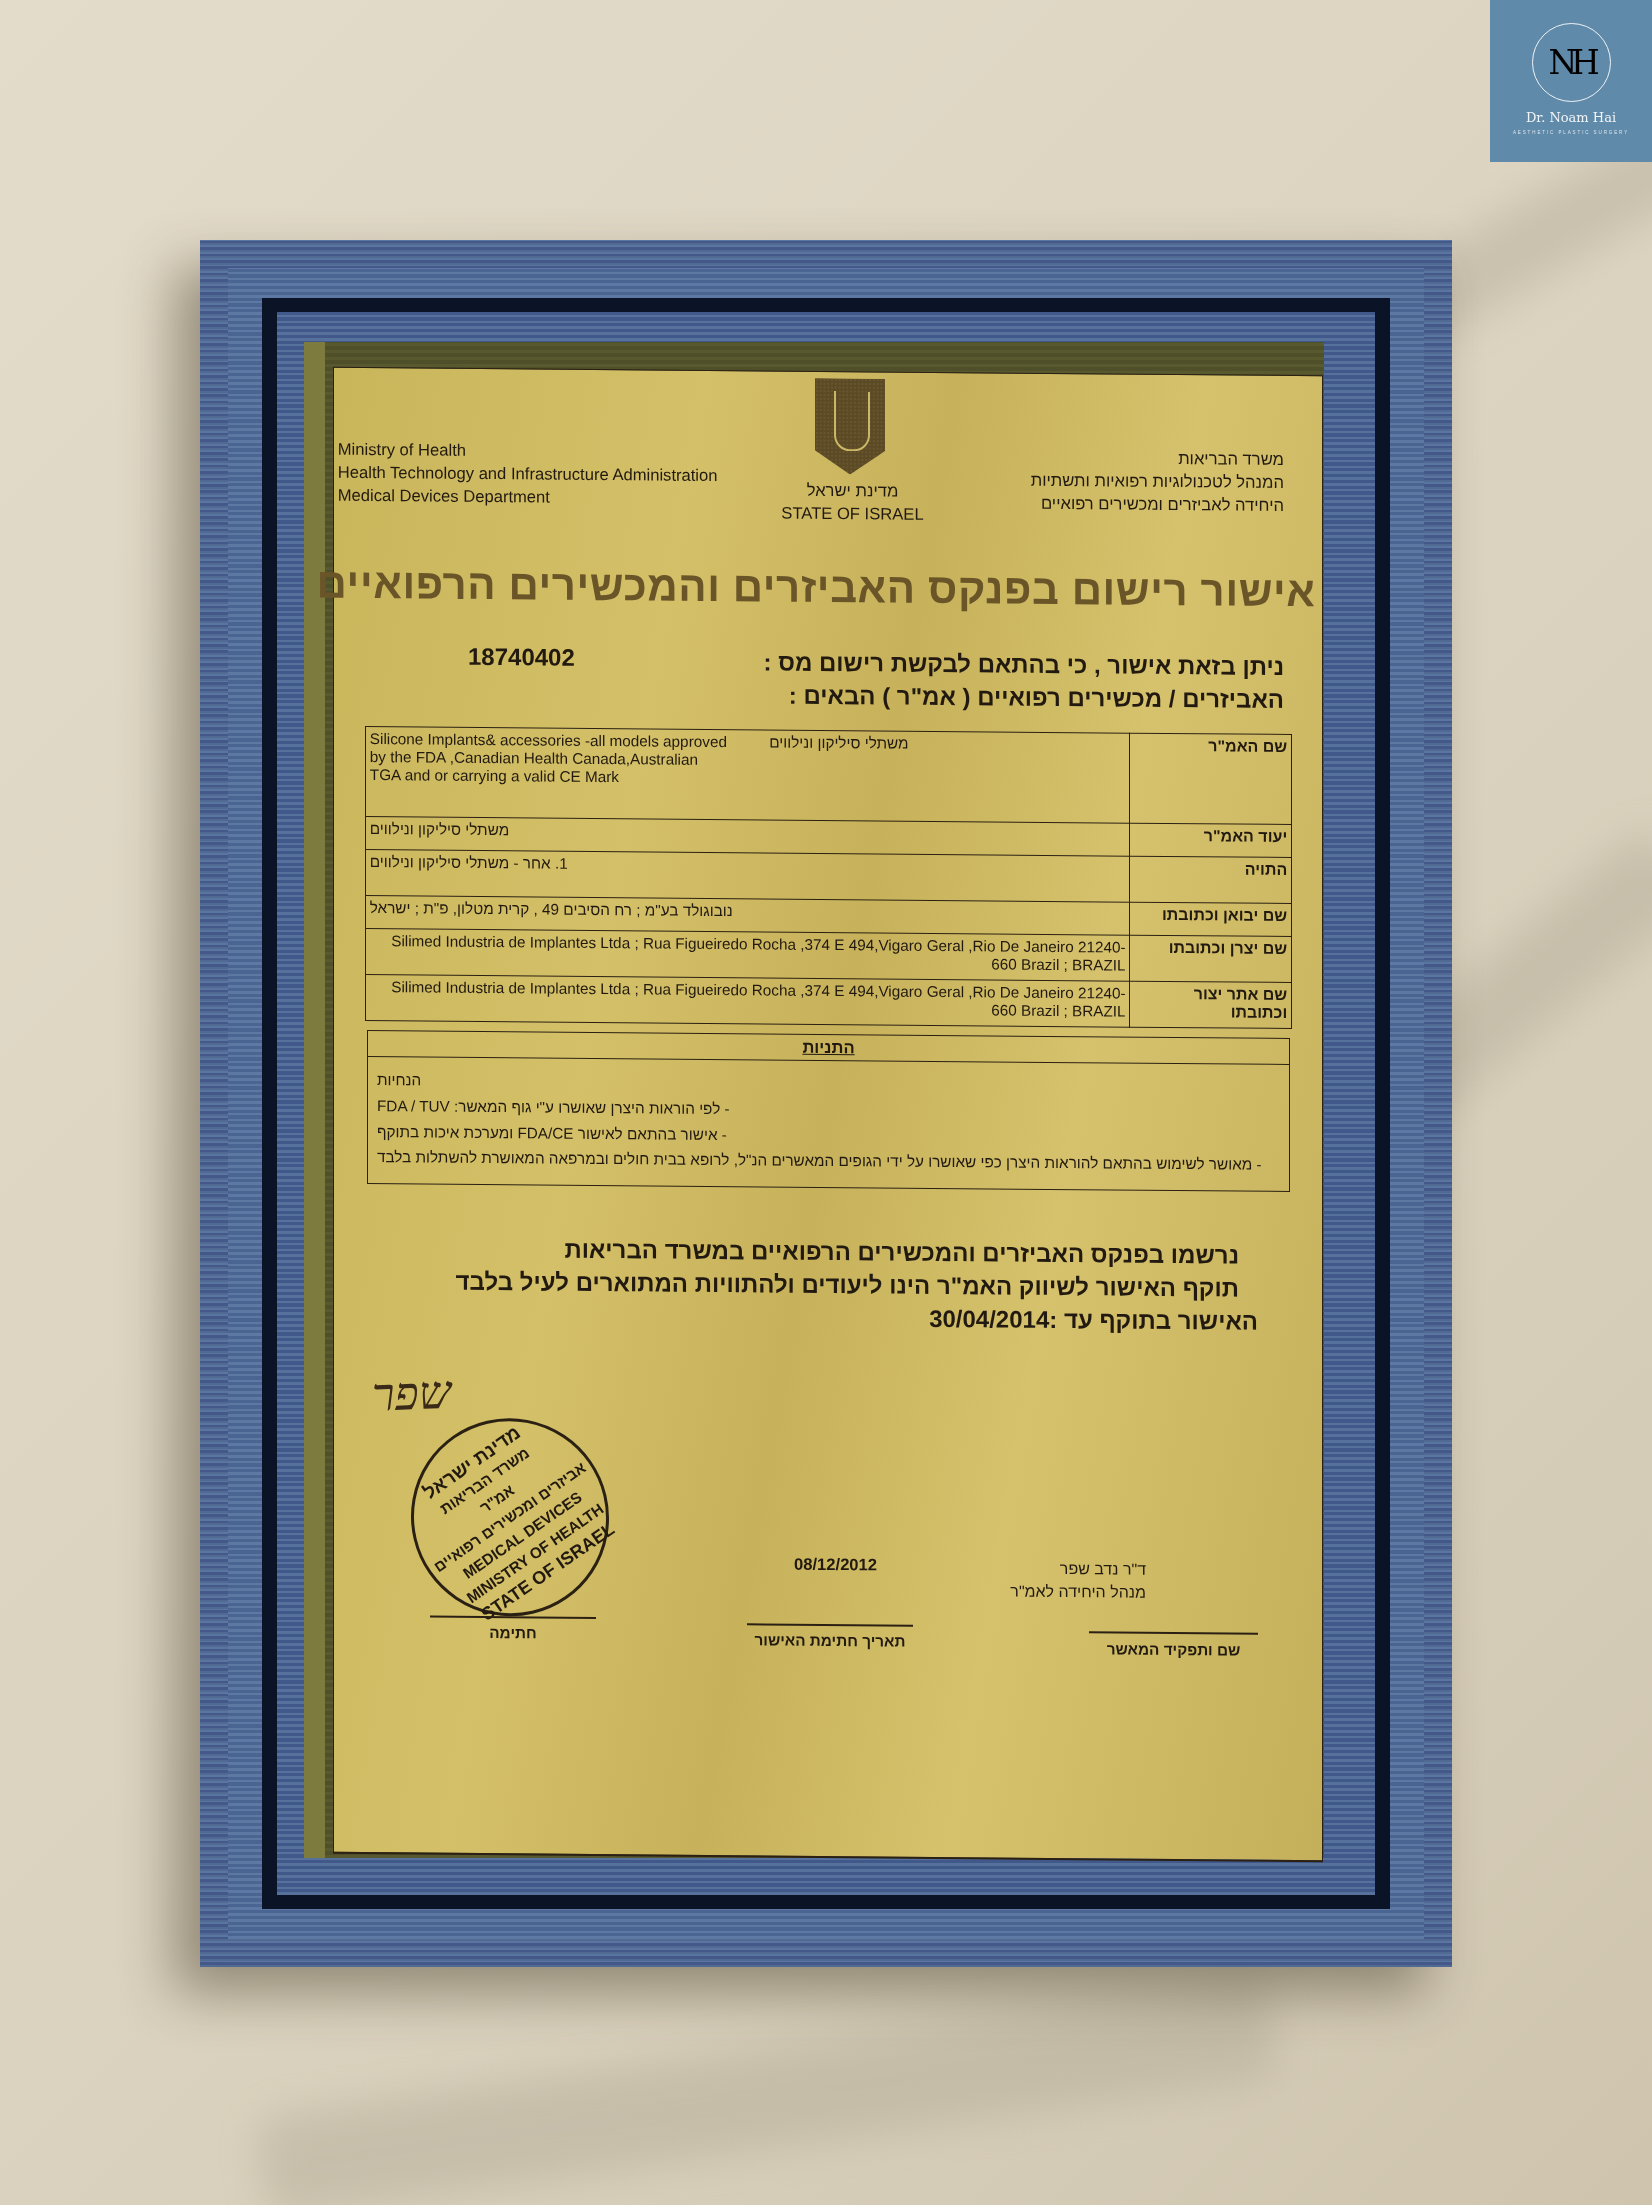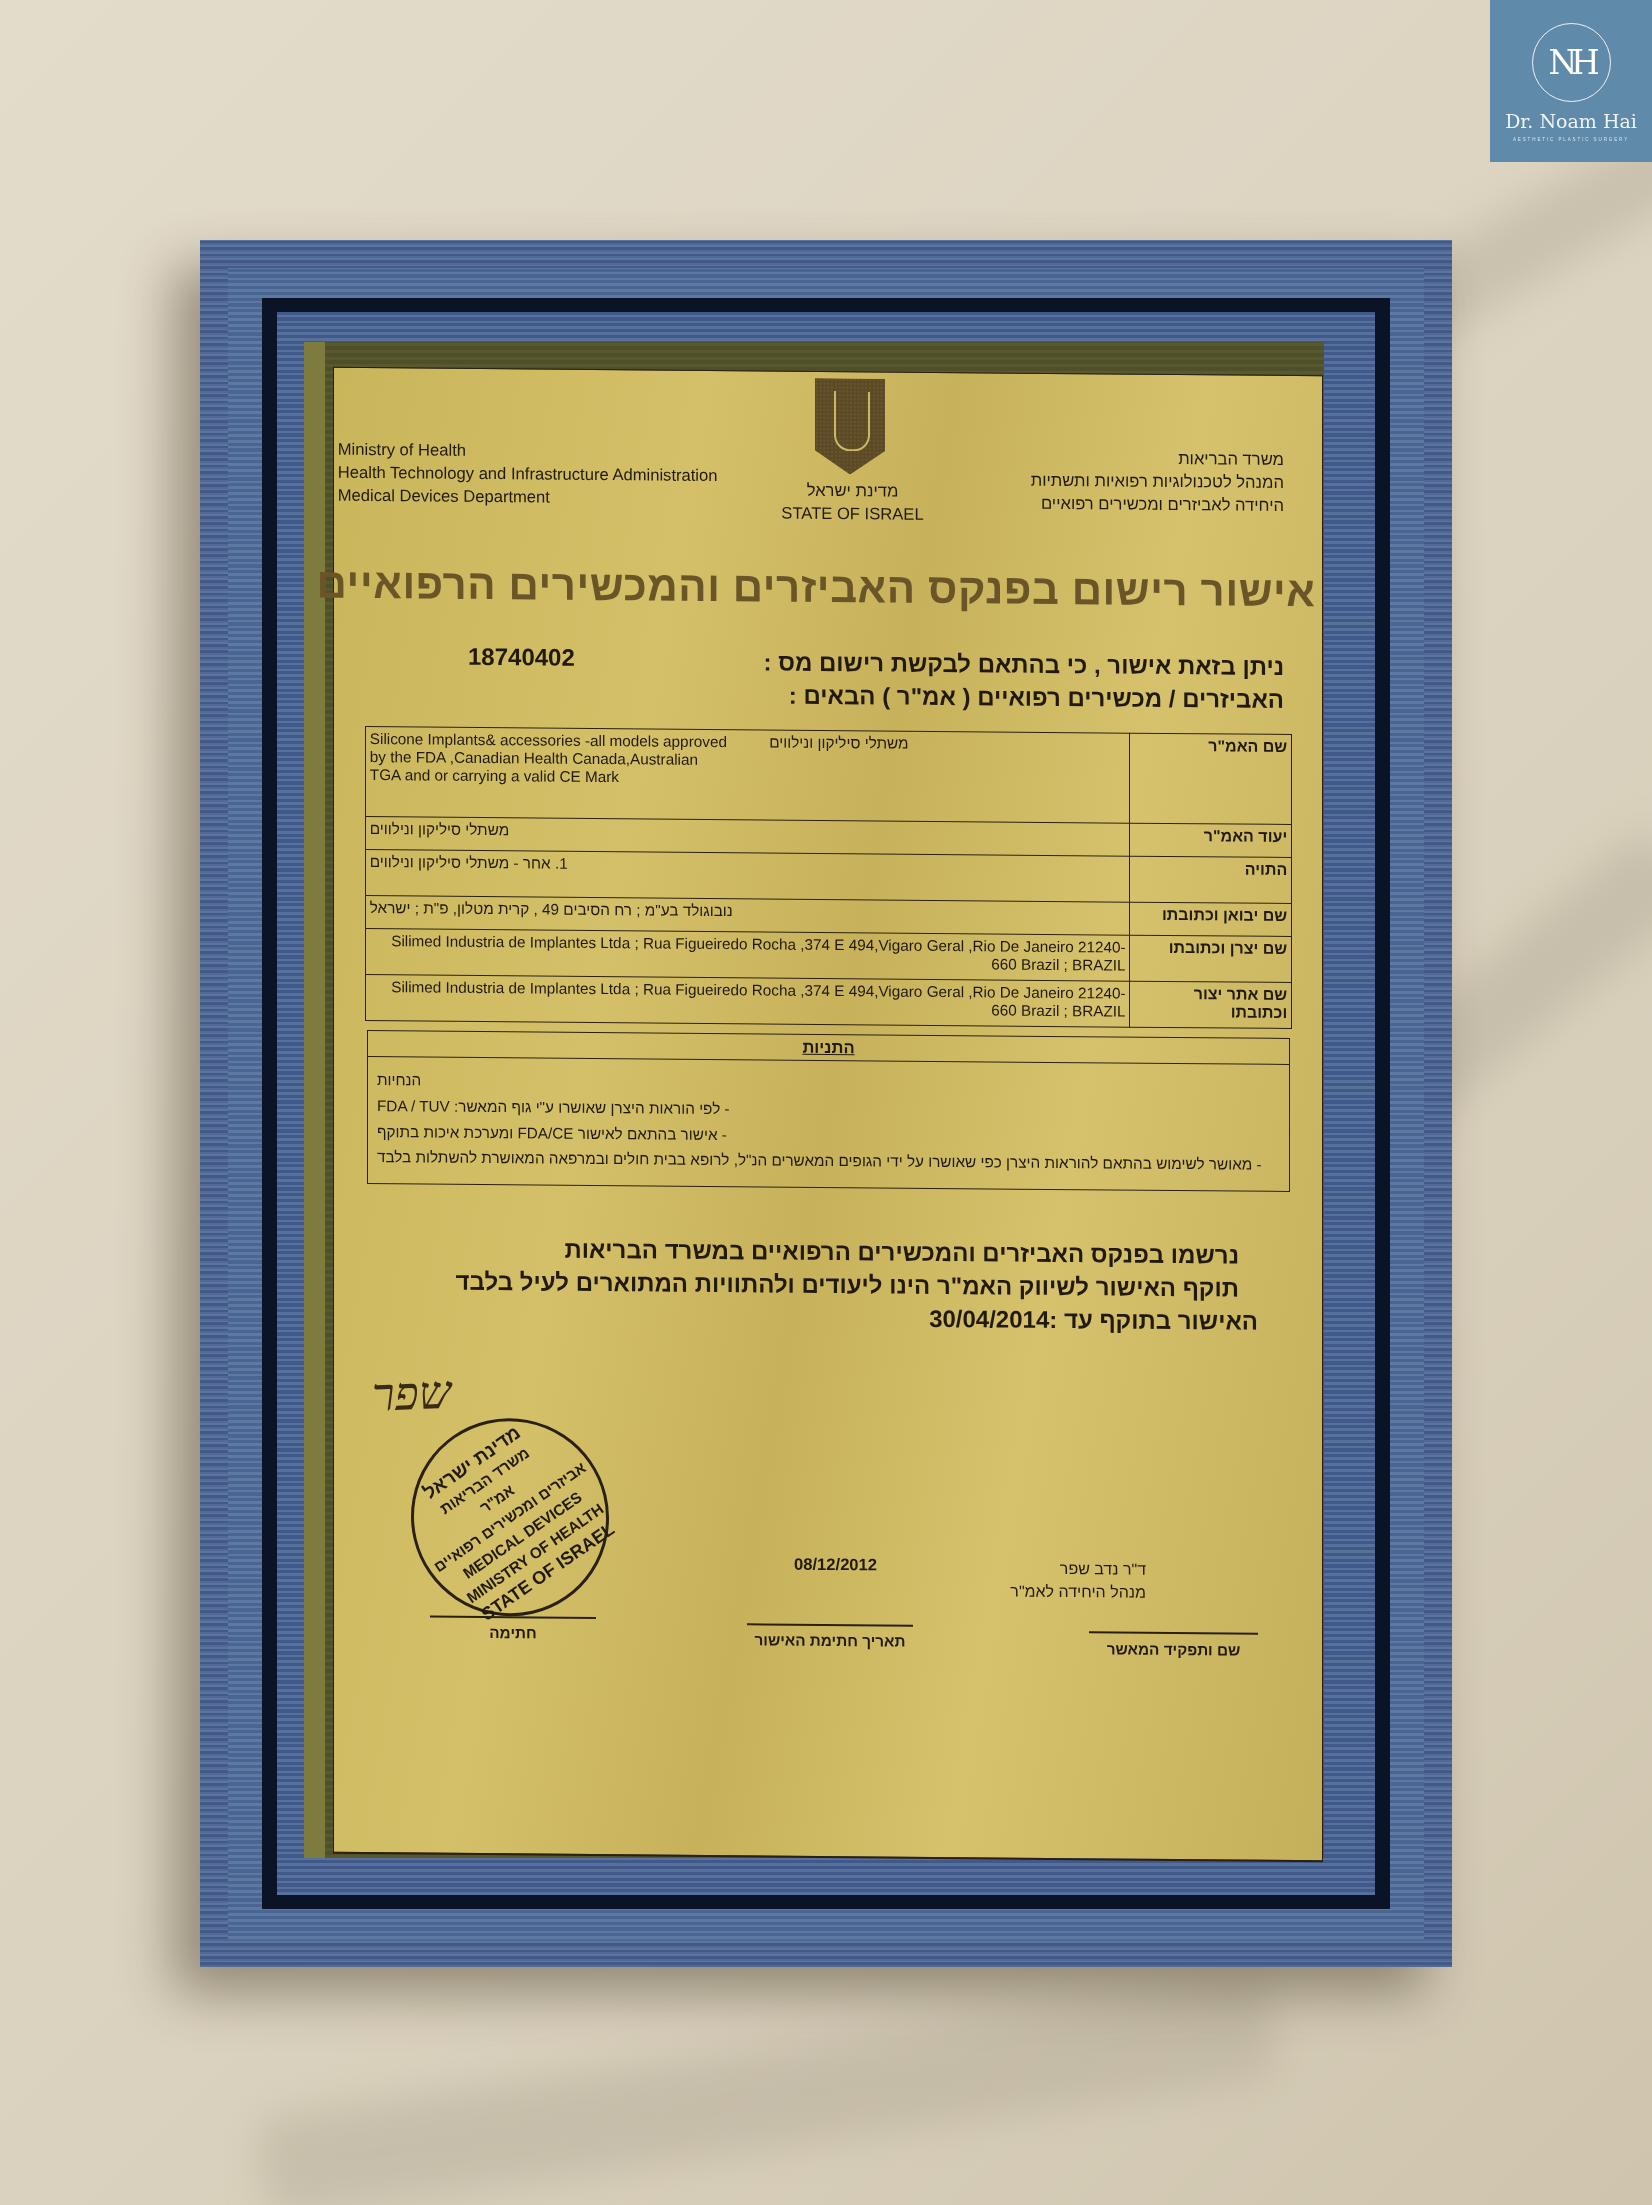--- a/index.html
+++ b/index.html
@@ -5,22 +5,22 @@
   html,body{margin:0;padding:0;}
   body{width:1653px;height:2205px;position:relative;overflow:hidden;
     background:linear-gradient(135deg,#e4dccb 0%,#ddd5c2 40%,#d8cfbb 70%,#cfc5ae 100%);
     font-family:"Liberation Sans",sans-serif;}
   .shadow-band{position:absolute;border-radius:25.6px;filter:blur(19px);opacity:.35;background:#a79f8b;}
   
   .logo{position:absolute;left:1490px;top:0;width:162px;height:162px;background:#5f8aa9;
     display:flex;flex-direction:column;align-items:center;justify-content:flex-start;color:#f1f4f7;}
   .logo-circle{margin-top:23px;width:77px;height:77px;border:1.3px solid #eef3f7;border-radius:50%;
     position:relative;display:flex;align-items:center;justify-content:center;}
-  .logo-mono{font-family:"DejaVu Serif",serif;font-size:33px;letter-spacing:-6.4px;color:#ffffff;}
-  .logo-name{margin-top:7.7px;font-family:"DejaVu Serif",serif;font-size:19px;white-space:nowrap;text-align:center;}
+  .logo-mono{font-family:"DejaVu Serif",serif;font-size:33px;letter-spacing:-6.4px;color:#000000;}
+  .logo-name{margin-top:7.7px;font-family:"DejaVu Serif",serif;font-size:13px;white-space:nowrap;text-align:center;}
   .logo-tag{margin-top:5.1px;font-size:4.5px;letter-spacing:1.9px;color:#dfe6ee;}
   
   .frame{position:absolute;left:200px;top:240px;width:1252px;height:1727px;
     background:repeating-linear-gradient(0deg,#506a93 0 1.9px,#44598a 1.9px 4.5px,#5a75a0 4.5px 6.4px);
     box-shadow:-25.6px 25.6px 51px rgba(60,50,30,.45);}
   .frame-bevel{position:absolute;inset:28px;background:repeating-linear-gradient(0deg,#5c78a3 0 2.6px,#4b6592 2.6px 5.8px);}
   .frame-groove{position:absolute;left:62px;top:58px;right:62px;bottom:58px;background:#0b1426;}
   .frame-inner{position:absolute;left:77px;top:72px;right:77px;bottom:72px;
     background:repeating-linear-gradient(0deg,#57719d 0 2.6px,#41598a 2.6px 5.8px);}
   .mat{position:absolute;left:104px;top:102px;right:128px;bottom:109px;

